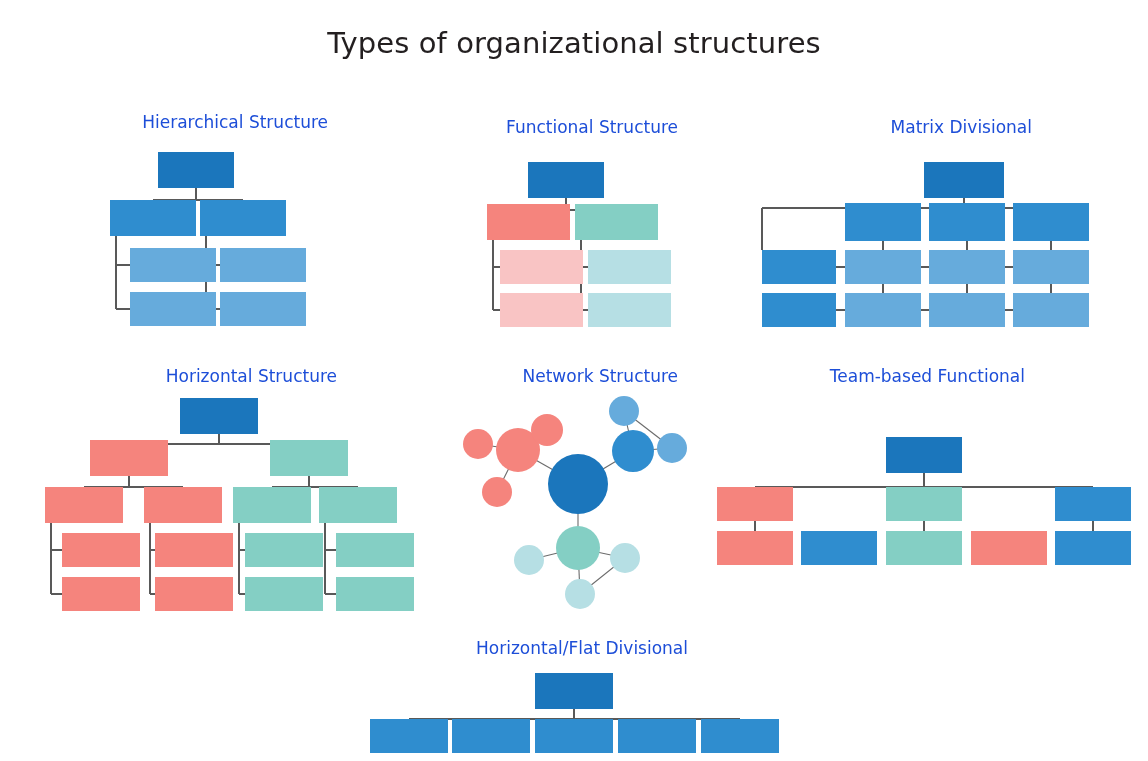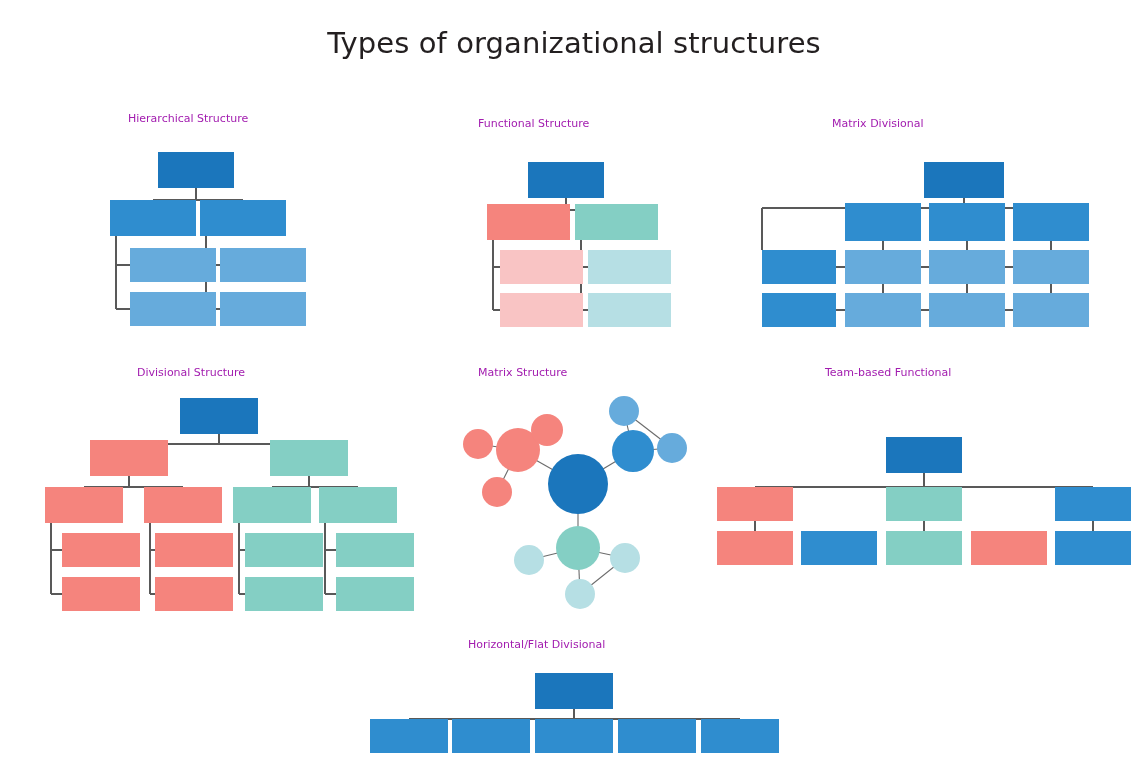--- a/index.html
+++ b/index.html
@@ -2,45 +2,45 @@
 <html><head>
 <meta charset="utf-8">
 <style>
   html,body{margin:0;padding:0;background:#ffffff;}
   body{width:1148px;height:761px;overflow:hidden;
        font-family:"DejaVu Sans","Liberation Sans",sans-serif;color:#231f20;}
   #stage{position:relative;width:1148px;height:682px;}
   .main-title{position:absolute;left:0;top:26px;width:1148px;text-align:center;
               font-size:29px;font-weight:400;color:#231f20;letter-spacing:.1px;}
   .panel{position:absolute;}
-  .panel-title{position:absolute;width:100%;text-align:left;top:0;
-               font-size:11px;font-weight:400;color:#a21caf;white-space:nowrap;}
+  .panel-title{position:absolute;width:100%;text-align:right;top:0;
+               font-size:17px;font-weight:400;color:#1d4ed8;white-space:nowrap;}
   svg{display:block;overflow:visible;}
 </style>
 </head>
 <body>
 
 <div id="stage">
 
   <div class="main-title">Types of organizational structures</div>
 
   <div class="panel" style="left:128px;top:112px;width:200px;">
     <div class="panel-title">Hierarchical Structure</div>
   </div>
   <div class="panel" style="left:478px;top:117px;width:200px;">
     <div class="panel-title">Functional Structure</div>
   </div>
   <div class="panel" style="left:832px;top:117px;width:200px;">
     <div class="panel-title">Matrix Divisional</div>
   </div>
   <div class="panel" style="left:137px;top:366px;width:200px;">
-    <div class="panel-title">Divisional Structure</div>
+    <div class="panel-title">Horizontal Structure</div>
   </div>
   <div class="panel" style="left:478px;top:366px;width:200px;">
-    <div class="panel-title">Matrix Structure</div>
+    <div class="panel-title">Network Structure</div>
   </div>
   <div class="panel" style="left:825px;top:366px;width:200px;">
     <div class="panel-title">Team-based Functional</div>
   </div>
   <div class="panel" style="left:468px;top:638px;width:220px;">
     <div class="panel-title">Horizontal/Flat Divisional</div>
   </div>
 
   <svg id="canvas" width="1148" height="761" style="position:absolute;left:0;top:0;">
       <g>

